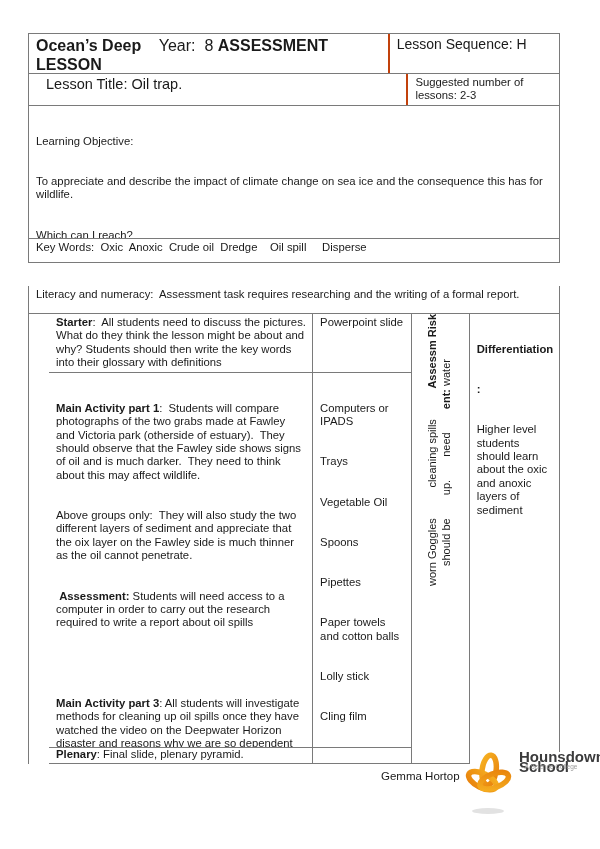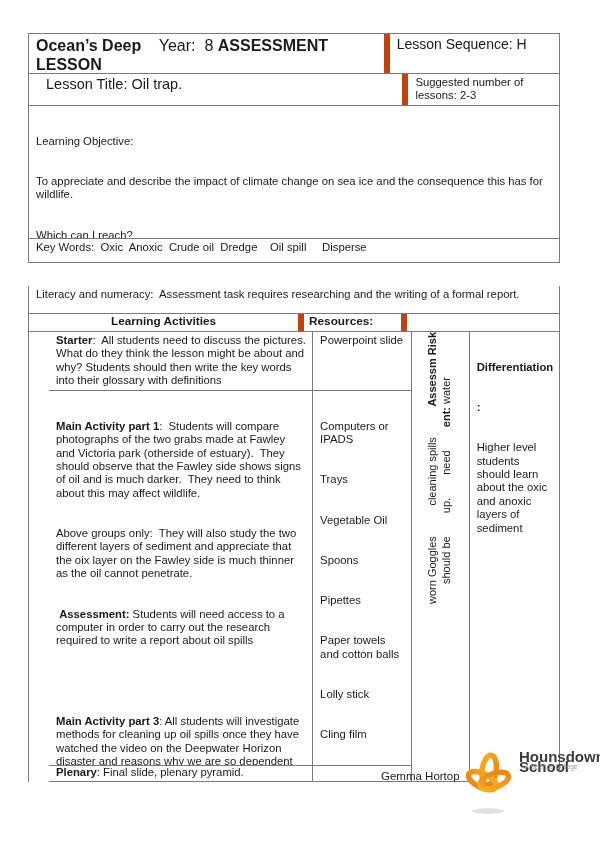--- a/index.html
+++ b/index.html
@@ -3,21 +3,21 @@
 <meta charset="utf-8">
 <style>
   html,body{margin:0;padding:0;}
   .page{
     position:relative;width:600px;height:849px;background:#ffffff;
     font-family:"Liberation Sans", sans-serif;color:#1a1a1a;overflow:hidden;
   }
   .doc{position:absolute;left:28px;top:33px;width:532px;border-top:1px solid #7a7a7a;font-size:11.3px;line-height:13.4px;}
   .row{display:flex;border-left:1px solid #7a7a7a;border-right:1px solid #7a7a7a;border-bottom:1px solid #7a7a7a;box-sizing:border-box;}
   .cell{box-sizing:border-box;padding:2px 5px 1px 7px;white-space:pre-wrap;overflow:hidden;}
-  .div-r{border-right:6px solid #c2410c;}
+  .div-r{border-right:2px solid #c2410c;}
   .b{font-weight:bold;}
   
   .r-title{height:40px;font-size:16px;line-height:19px;}
   .r-title .c1{width:362px;}
   .r-title .c2{width:170px;font-size:14px;line-height:17px;}
   .r-lessontitle{height:32px;}
   .r-lessontitle .c1{width:378px;font-size:14.5px;line-height:17px;margin-left:10px;}
   .r-lessontitle .c2{width:154px;font-size:11.3px;}
   .r-objective{height:133px;}
   .r-keywords{height:24px;}
@@ -77,25 +77,20 @@
     </div>
 
     <div class="row r-keywords">
       <div class="cell fullw">Key Words:  Oxic  Anoxic  Crude oil  Dredge    Oil spill     Disperse</div>
     </div>
 
     <div class="row r-literacy">
       <div class="cell fullw">Literacy and numeracy:  Assessment task requires researching and the writing of a formal report.</div>
     </div>
 
-    <div class="row r-headers">
-      <div class="cell c1 div-r">Learning Activities</div>
-      <div class="cell c2 div-r">Resources:</div>
-      <div class="cell c3"></div>
-    </div>
 
     <div class="band">
 
       <div class="col col-act">
         <div class="cell sub-starter"><span class="b">Starter</span><span>:  All students need to discuss the pictures.  What do they think the lesson might be about and why? Students should then write the key words into their glossary with definitions</span></div>
         <div class="cell sub-main">
           <div class="para"><span class="b">Main Activity part 1</span><span>:  Students will compare photographs of the two grabs made at Fawley and Victoria park (otherside of estuary).  They should observe that the Fawley side shows signs of oil and is much darker.  They need to think about this may affect wildlife.</span></div>
           <div class="para"><span>Above groups only:  They will also study the two different layers of sediment and appreciate that the oix layer on the Fawley side is much thinner as the oil cannot penetrate.</span></div>
           <div class="para"><span class="b"> Assessment:</span><span> Students will need access to a computer in order to carry out the research required to write a report about oil spills</span></div>
           <div class="blankline"></div>

